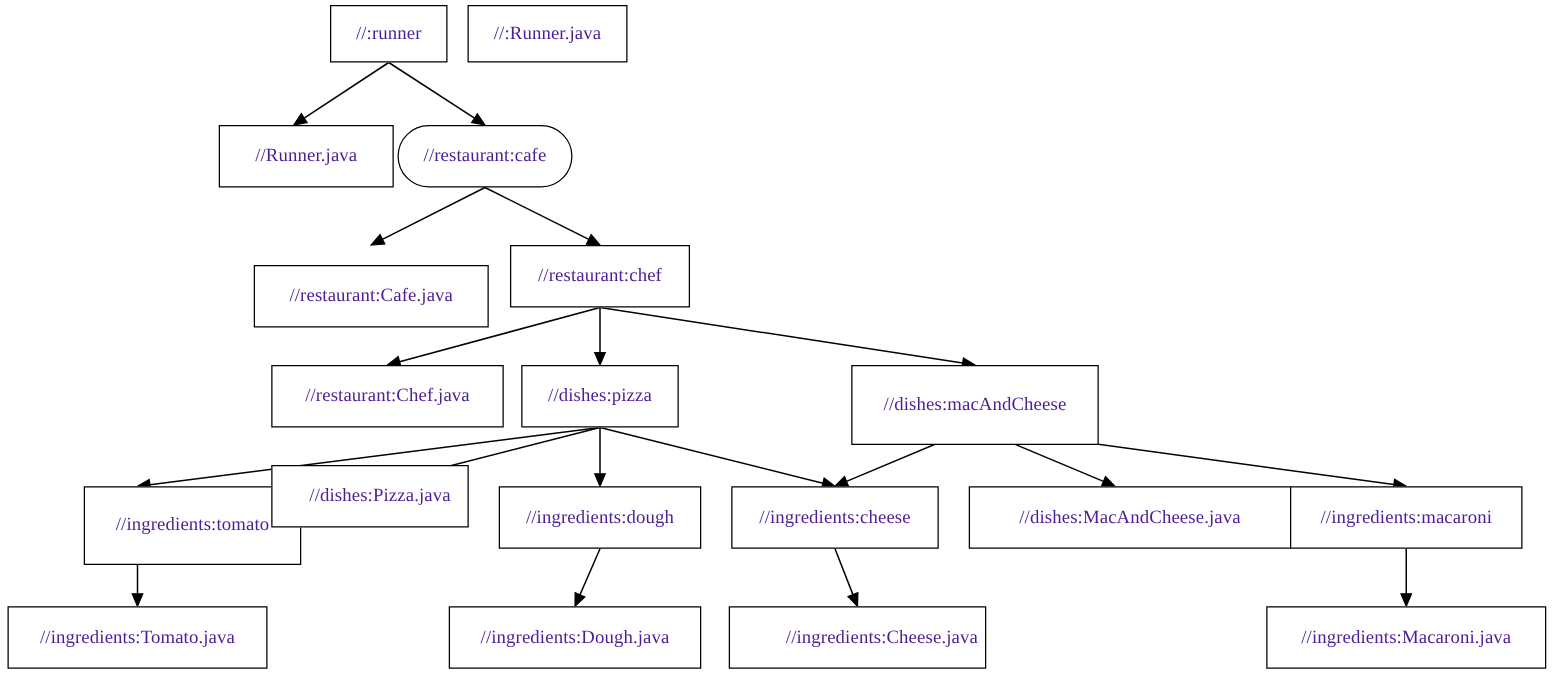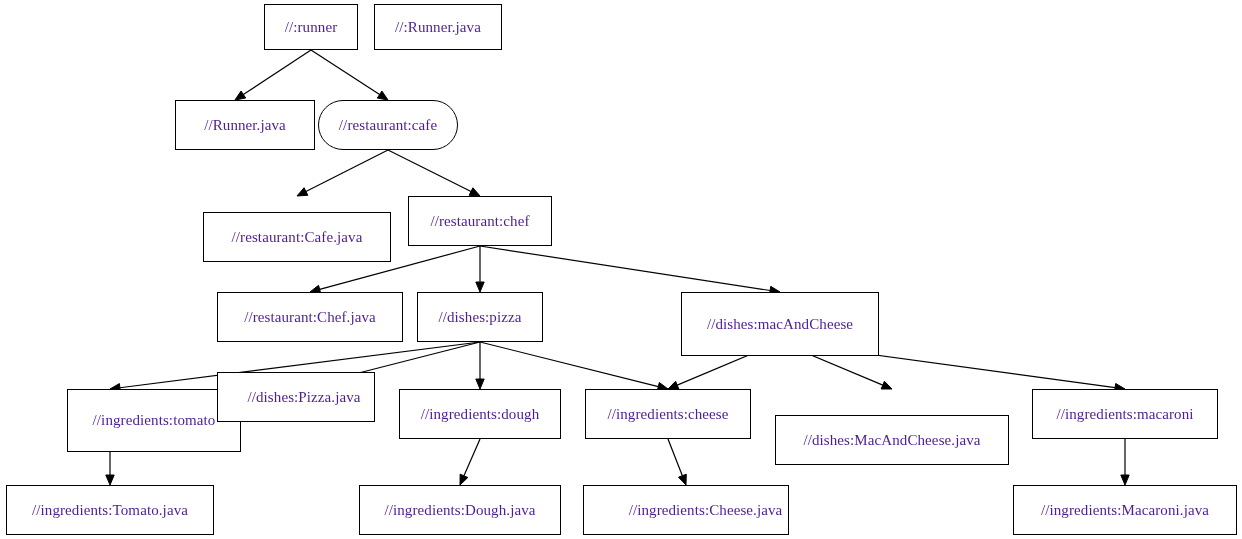--- a/index.html
+++ b/index.html
@@ -159,21 +159,21 @@
       </div>
       <div class="node" style="left: 217px; top: 372px; width: 158px; height: 50px; padding-left: 16px;">
         <span>//dishes:Pizza.java</span>
       </div>
       <div class="node" style="left: 399px; top: 389px; width: 162px; height: 50px;">
         <span>//ingredients:dough</span>
       </div>
       <div class="node" style="left: 585px; top: 389px; width: 166px; height: 50px;">
         <span>//ingredients:cheese</span>
       </div>
-      <div class="node" style="left: 775px; top: 389px; width: 234px; height: 50px; margin-top: 26px;">
+      <div class="node" style="left: 775px; top: 389px; width: 258px; height: 50px;">
         <span>//dishes:MacAndCheese.java</span>
       </div>
       <div class="node" style="left: 1032px; top: 389px; width: 186px; height: 50px;">
         <span>//ingredients:macaroni</span>
       </div>
       <div class="node" style="left: 6px; top: 485px; width: 208px; height: 50px;">
         <span>//ingredients:Tomato.java</span>
       </div>
       <div class="node" style="left: 359px; top: 485px; width: 202px; height: 50px;">
         <span>//ingredients:Dough.java</span>

